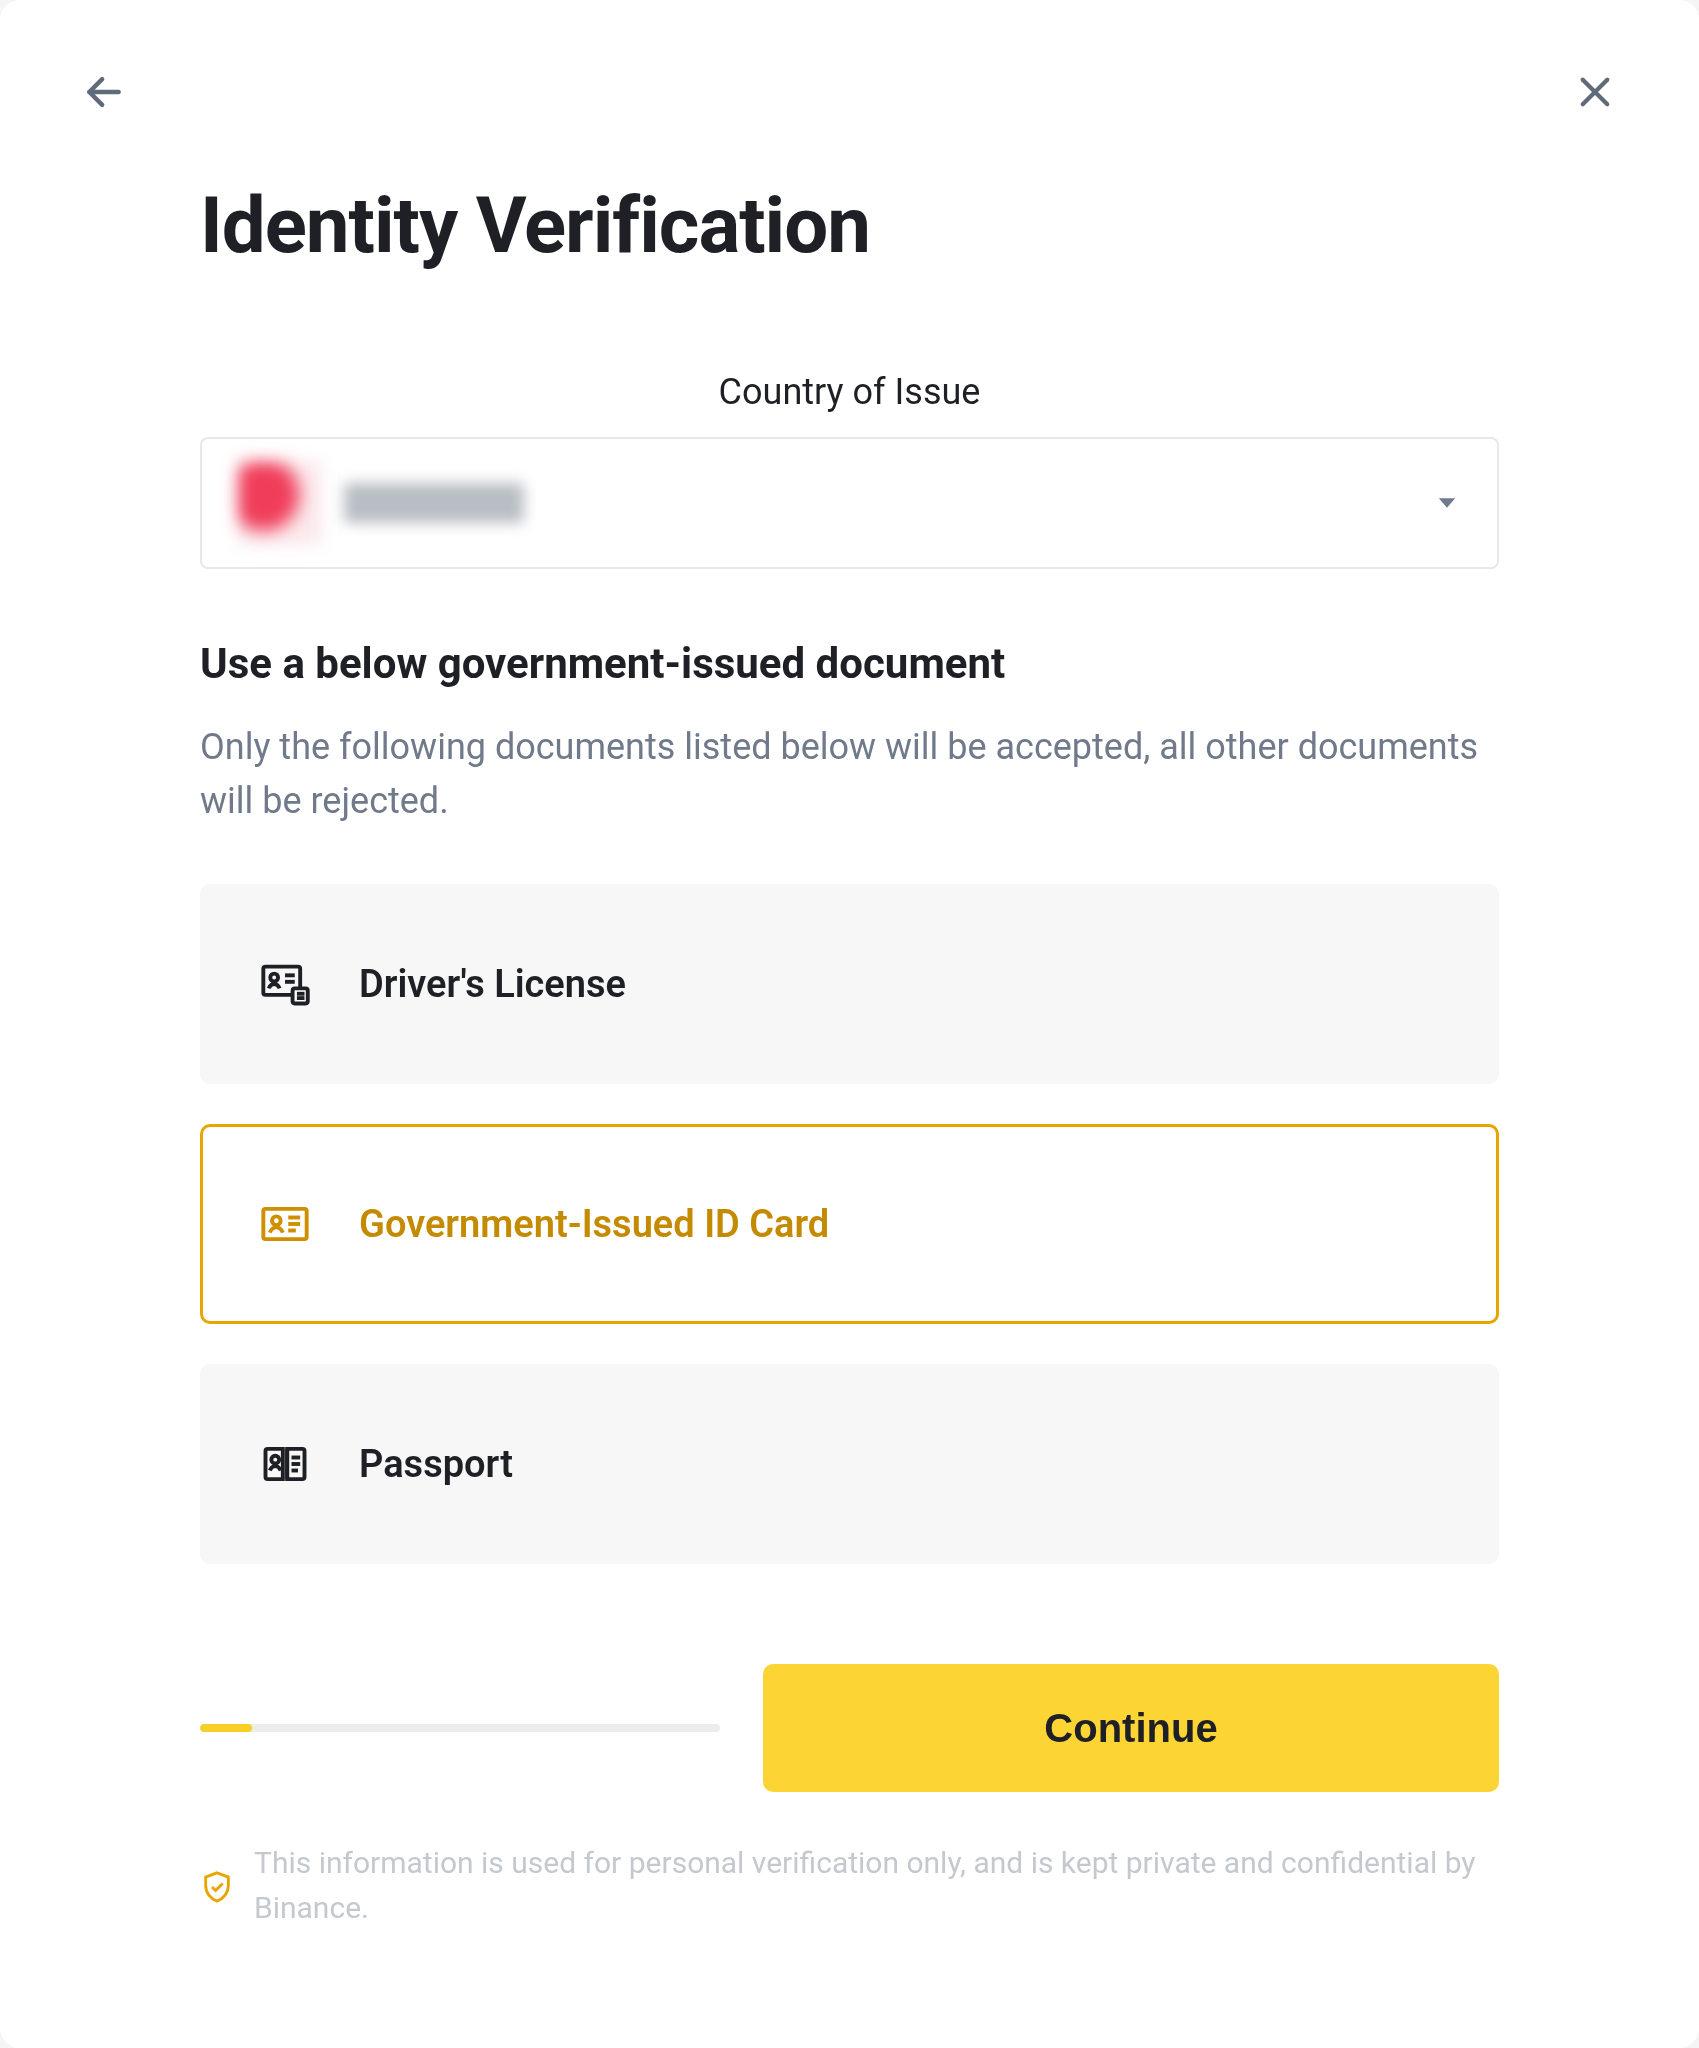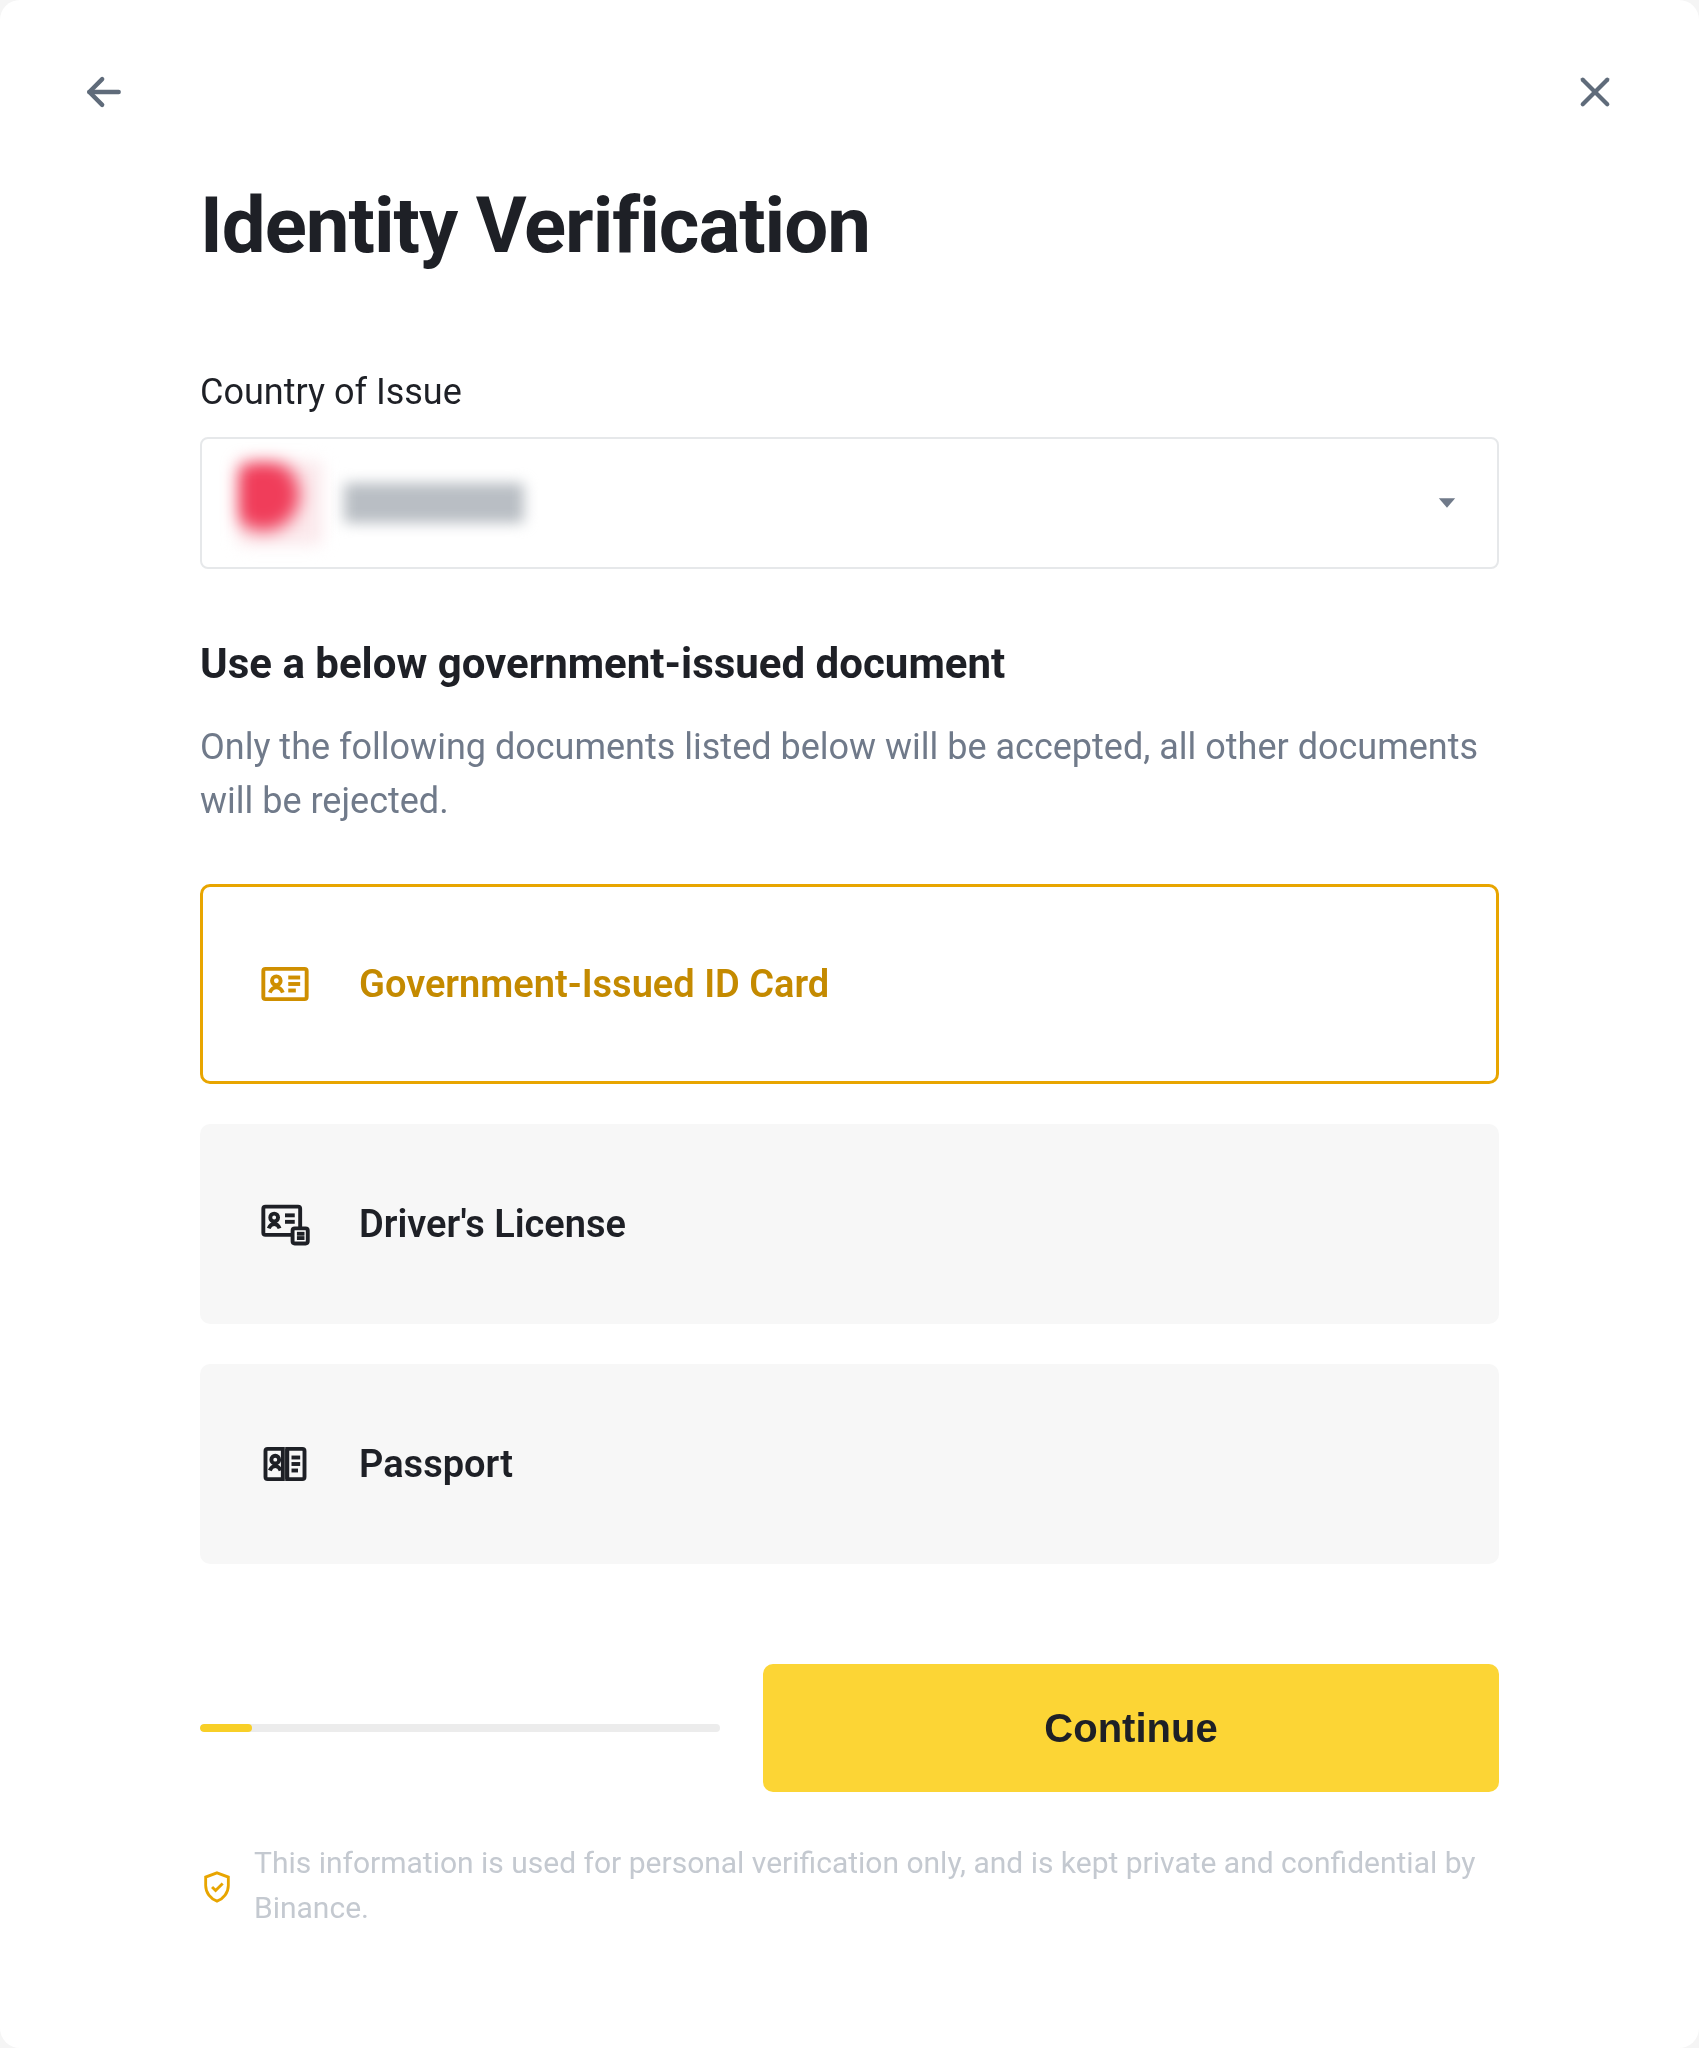--- a/index.html
+++ b/index.html
@@ -46,20 +46,21 @@
     font-size: 78px;
     font-weight: 700;
     color: #1e2026;
     letter-spacing: -1px;
     margin-bottom: 100px;
   }
   .label {
     font-size: 36px;
     color: #1e2026;
     margin-bottom: 24px;
+    text-align: center;
   }
   .select-box {
     border: 2px solid #e6e8ea;
     border-radius: 8px;
     height: 132px;
     display: flex;
     align-items: center;
     padding: 0 36px;
     justify-content: space-between;
     cursor: pointer;
@@ -206,51 +207,51 @@
       </div>
       <svg width="28" height="28" viewBox="0 0 24 24" fill="#707a8a">
           <path d="M5 8l7 8 7-8z"></path>
         </svg>
     </div>
 
     <div class="section-title">Use a below government-issued document</div>
     <div class="section-desc">Only the following documents listed below will be accepted, all other documents will be rejected.</div>
 
     <div class="options">
-
-      <div class="option selected">
-        <span class="opt-icon">
-          <svg width="52" height="52" viewBox="0 0 24 24" fill="none" stroke="currentColor" stroke-width="1.8">
-              <rect x="2" y="5" width="20" height="14" rx="1"></rect>
-              <circle cx="8" cy="10.5" r="2"></circle>
-              <path d="M5 16c.6-1.6 2-2.5 3-2.5s2.4.9 3 2.5"></path>
-              <line x1="13.5" y1="9" x2="19" y2="9"></line>
-              <line x1="13.5" y1="12" x2="19" y2="12"></line>
-              <line x1="13.5" y1="15" x2="17" y2="15"></line>
-            </svg>
-        </span>
-        <span class="opt-label">Government-Issued ID Card</span>
-      </div>
 
       <div class="option">
         <span class="opt-icon">
           <svg width="52" height="52" viewBox="0 0 24 24" fill="none" stroke="currentColor" stroke-width="1.8">
               <rect x="2" y="4" width="17" height="13" rx="1"></rect>
               <circle cx="7" cy="9" r="1.8"></circle>
               <path d="M4.5 14c.5-1.3 1.6-2 2.5-2s2 .7 2.5 2"></path>
               <line x1="12" y1="8" x2="16.5" y2="8"></line>
               <line x1="12" y1="11" x2="16.5" y2="11"></line>
               <rect x="15.5" y="14" width="7" height="7" rx="1" fill="#fff"></rect>
               <line x1="17.5" y1="16.5" x2="21" y2="16.5"></line>
               <line x1="17.5" y1="18.5" x2="21" y2="18.5"></line>
             </svg>
         </span>
         <span class="opt-label">Driver's License</span>
       </div>
 
+      <div class="option selected">
+        <span class="opt-icon">
+          <svg width="52" height="52" viewBox="0 0 24 24" fill="none" stroke="currentColor" stroke-width="1.8">
+              <rect x="2" y="5" width="20" height="14" rx="1"></rect>
+              <circle cx="8" cy="10.5" r="2"></circle>
+              <path d="M5 16c.6-1.6 2-2.5 3-2.5s2.4.9 3 2.5"></path>
+              <line x1="13.5" y1="9" x2="19" y2="9"></line>
+              <line x1="13.5" y1="12" x2="19" y2="12"></line>
+              <line x1="13.5" y1="15" x2="17" y2="15"></line>
+            </svg>
+        </span>
+        <span class="opt-label">Government-Issued ID Card</span>
+      </div>
+
       <div class="option">
         <span class="opt-icon">
           <svg width="52" height="52" viewBox="0 0 24 24" fill="none" stroke="currentColor" stroke-width="1.8">
               <path d="M3 6c0-.6.4-1 1-1h7v14H4c-.6 0-1-.4-1-1V6z"></path>
               <path d="M21 6c0-.6-.4-1-1-1h-7v14h7c.6 0 1-.4 1-1V6z"></path>
               <line x1="13" y1="5" x2="13" y2="19"></line>
               <circle cx="7.5" cy="10" r="1.8"></circle>
               <path d="M5 15c.5-1.3 1.6-2 2.5-2s2 .7 2.5 2"></path>
               <line x1="15" y1="9" x2="19" y2="9"></line>
               <line x1="15" y1="12" x2="19" y2="12"></line>

